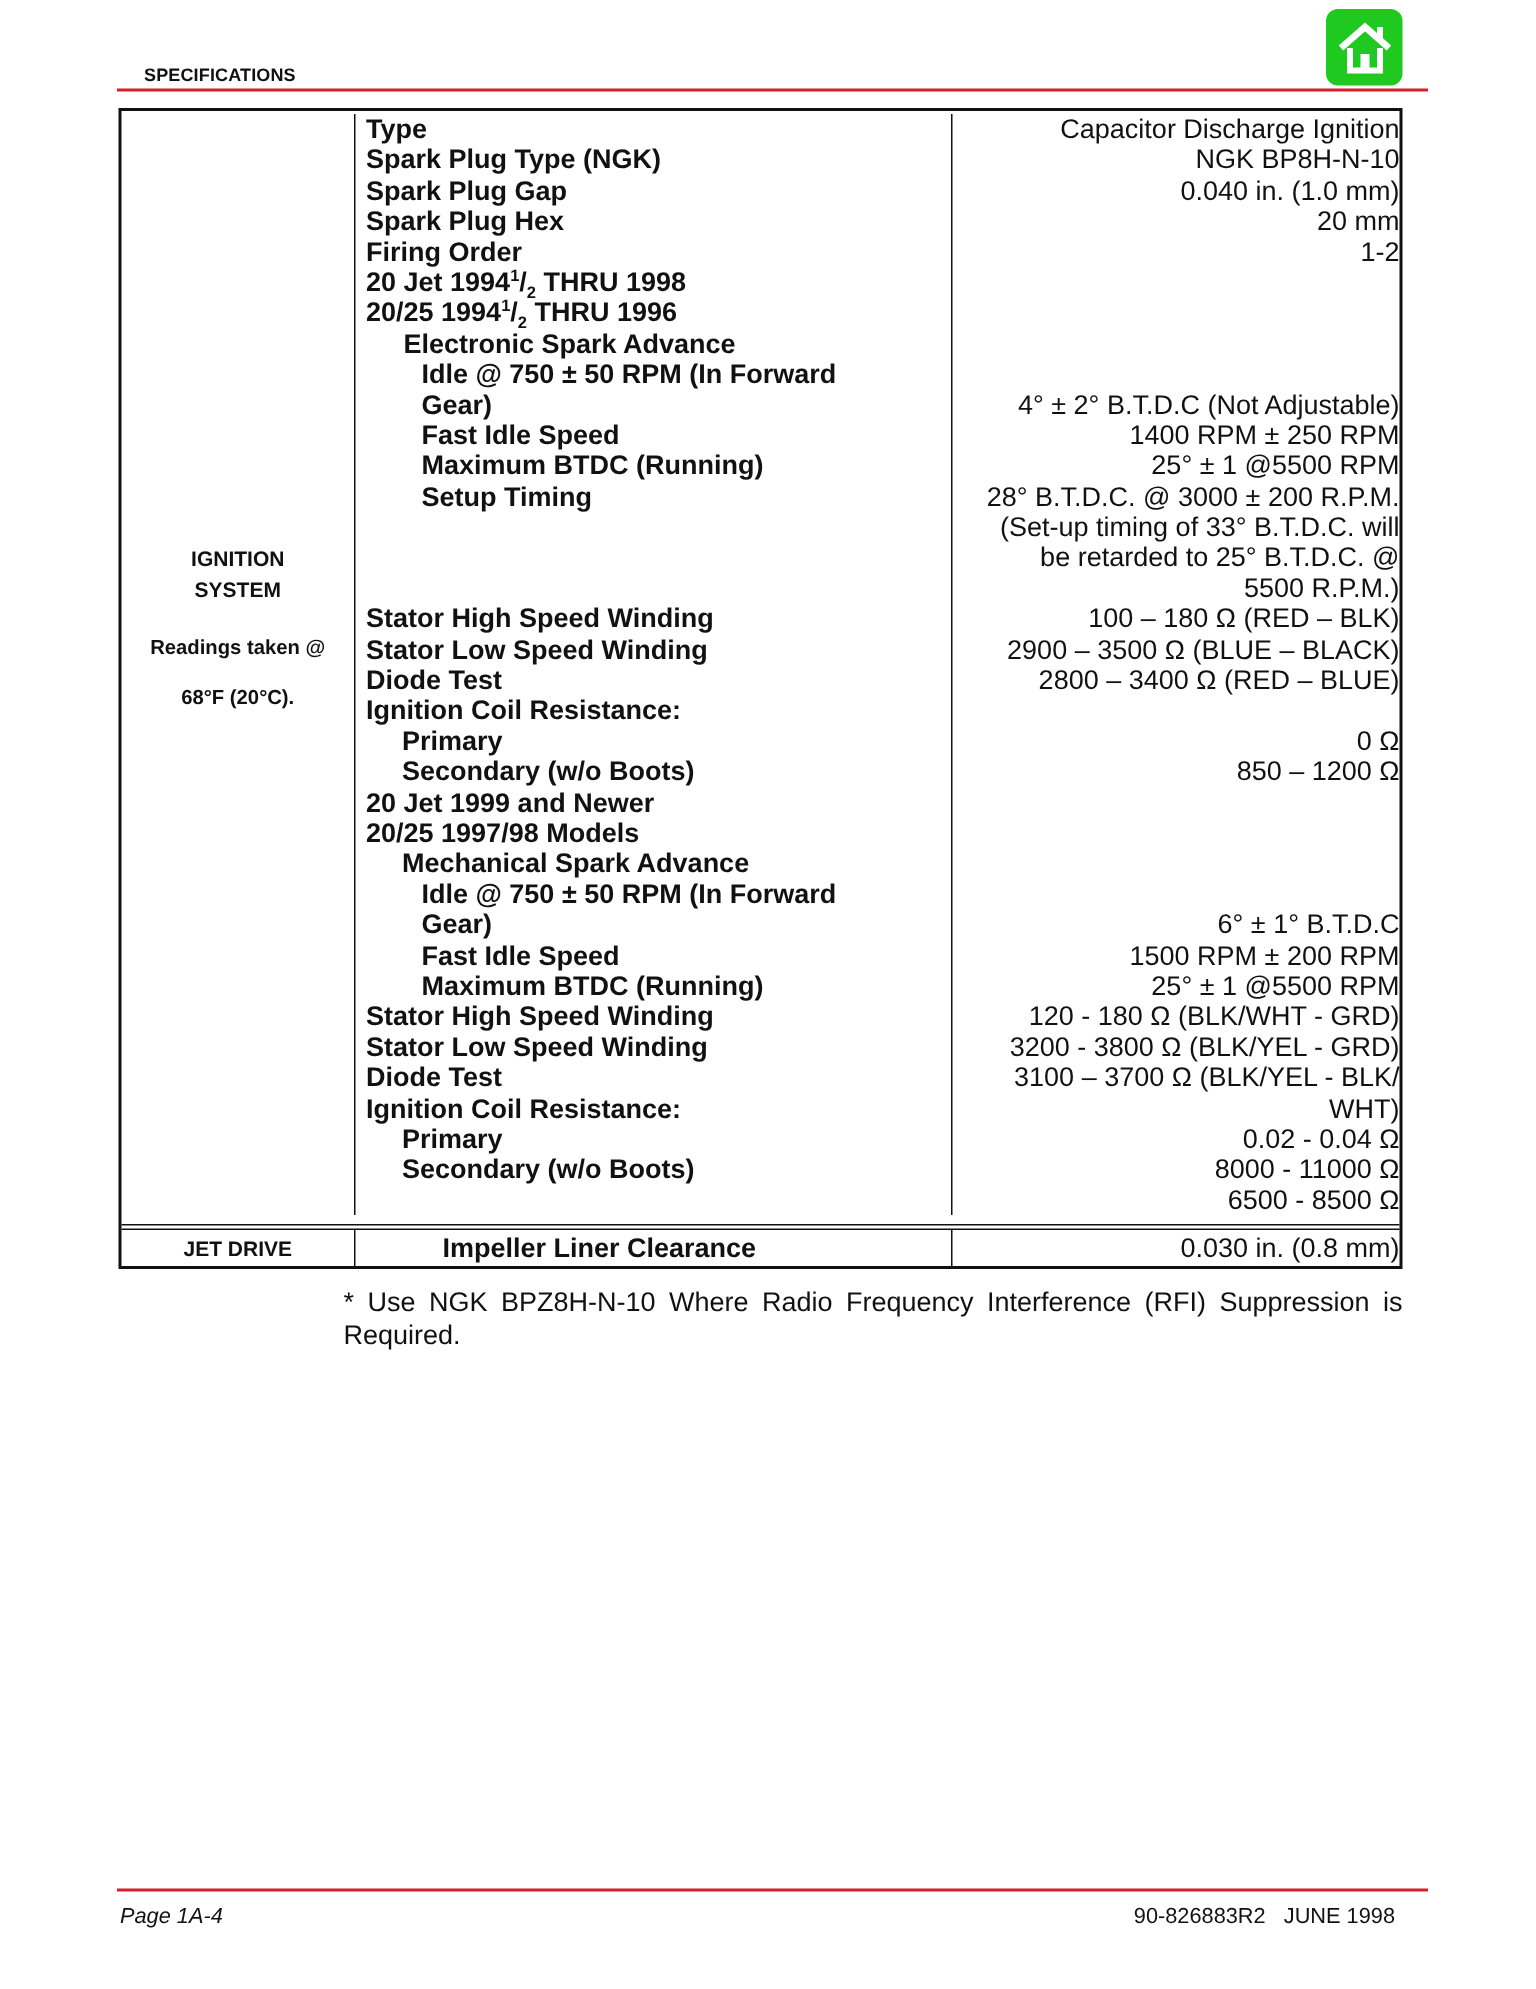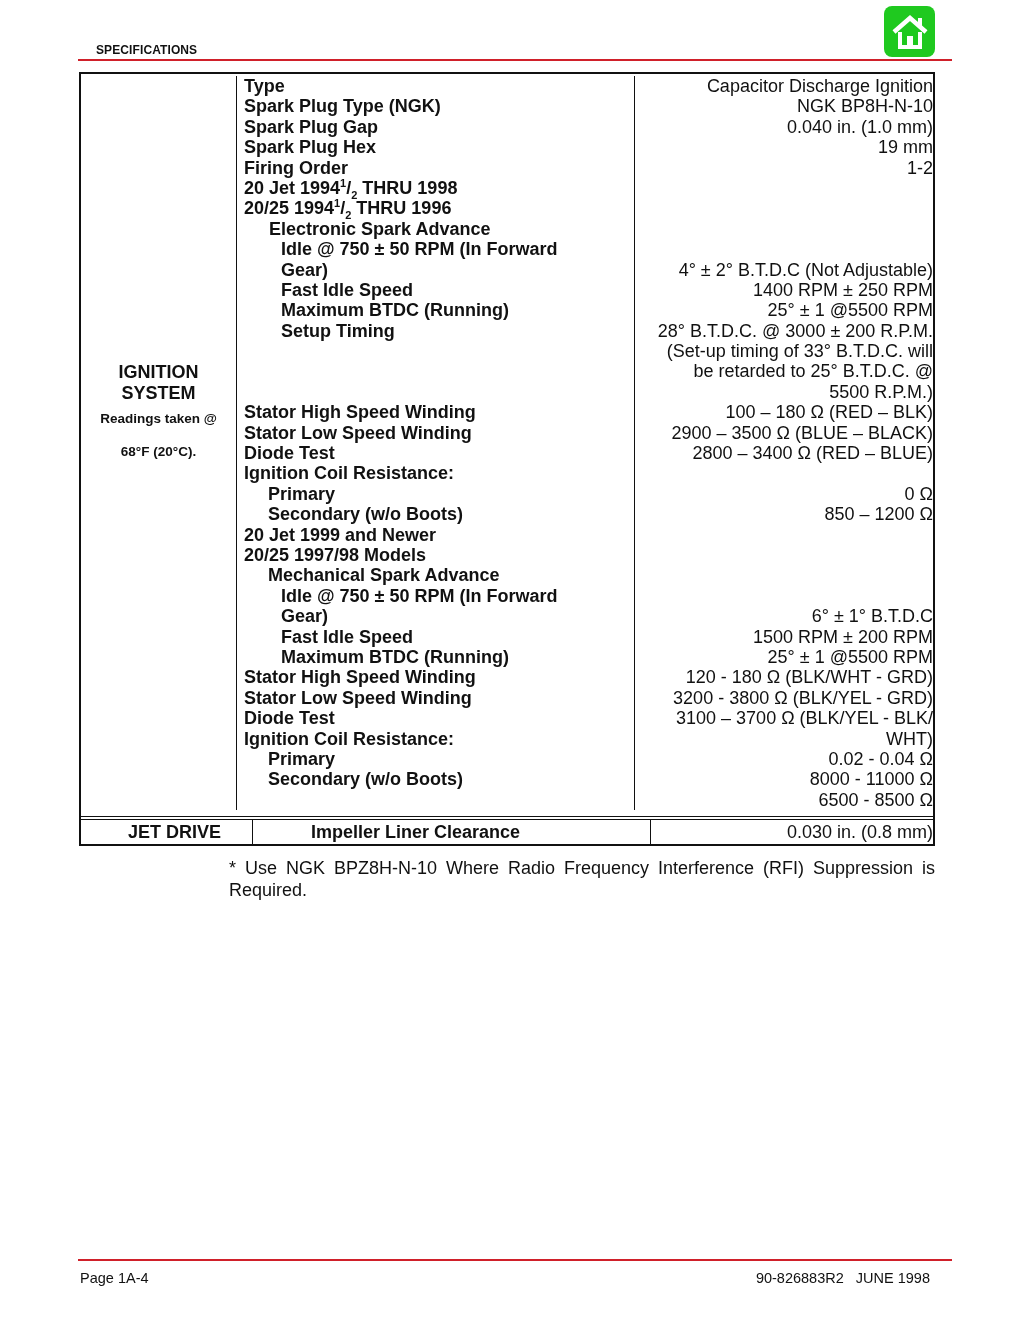--- a/index.html
+++ b/index.html
@@ -4,38 +4,38 @@
 <style>
   html, body { margin:0; padding:0; background:#ffffff; }
   body { width:1024px; height:1326px; position:relative; overflow:hidden;
          font-family:"Liberation Sans", "DejaVu Sans", sans-serif; color:#111; }
   .hdr-title { position:absolute; left:80px; top:43px; font-size:12px; font-weight:bold; letter-spacing:0.1px;margin-left:16px; }
   .red-rule { position:absolute; left:78px; width:874px; height:2px; background:#d0202a; }
   .home-btn { position:absolute; left:884px; top:6px; width:51px; height:51px; border-radius:8px;
               background:#1fc91f; display:flex; align-items:center; justify-content:center; cursor:pointer; }
   .spec-table { position:absolute; left:79px; top:72px; width:856px; border:2px solid #111; box-sizing:border-box; }
   .sec { display:flex; }
-  .sec + .sec { border-top:4px double #111;padding-left:16px; }
+  .sec + .sec { border-top:4px double #111; }
   .c1 { width:156px; box-sizing:border-box; border-right:1.5px solid #111; display:flex; flex-direction:column;
         align-items:center; justify-content:center; text-align:center; }
   .c2 { width:398px; box-sizing:border-box; border-right:1.5px solid #111; padding-left:7px; }
   .c3 { flex:1; box-sizing:border-box; text-align:right; }
   .line { height:20.4px; line-height:20.4px; font-size:18px; white-space:nowrap; }
   .c2 .line { font-weight:bold; }
   .c3 .line { font-weight:normal; }
   .ind1 { padding-left:25px; }
   .ind2 { padding-left:37px; }
   .ind1b { padding-left:24px; }
   sup, sub { font-size:11px; line-height:0; }
-  .sys-name { font-weight:bold; font-size:18px; line-height:21px;text-align:center; }
-  .sys-note { font-weight:bold; font-size:13.5px; line-height:21px; margin-top:4px; }
+  .sys-name { font-weight:bold; font-size:14px; line-height:21px;text-align:center; }
+  .sys-note { font-weight:bold; font-size:13.5px; line-height:21px; margin-top:17px; }
   .sec1 { padding-top:2px; padding-bottom:6px; }
   .sec2 .line { height:24px; line-height:24px;margin-left:45px; }
   .footnote { position:absolute; left:229px; top:858px; width:706px; font-size:18px; line-height:21.5px; text-align:justify; }
-  .footer-left { position:absolute; left:80px; top:1270px; font-size:14.5px; }
+  .footer-left { position:absolute; left:80px; top:1270px; font-size:14.5px;font-style:italic; }
   .footer-right { position:absolute; right:94px; top:1270px; font-size:14.5px; }
 </style>
 </head>
 <body>
 
 <div class="hdr-title">SPECIFICATIONS</div>
 <div class="home-btn">
   <svg width="38" height="38" viewBox="0 0 38 38">
     <path d="M3 19 L19 5 L35 19" fill="none" stroke="#fff" stroke-width="4.5" stroke-linejoin="miter"></path>
     <rect x="27" y="5" width="4" height="9" fill="#fff"></rect>
@@ -88,21 +88,21 @@
       <div class="line">Stator Low Speed Winding</div>
       <div class="line">Diode Test</div>
       <div class="line">Ignition Coil Resistance:</div>
       <div class="line ind1b">Primary</div>
       <div class="line ind1b">Secondary (w/o Boots)</div>
     </div>
     <div class="c3">
       <div class="line">Capacitor Discharge Ignition</div>
       <div class="line">NGK BP8H-N-10</div>
       <div class="line">0.040 in. (1.0 mm)</div>
-      <div class="line">19 mm</div>
+      <div class="line">20 mm</div>
       <div class="line">1-2</div>
       <div class="line"></div>
       <div class="line"></div>
       <div class="line"></div>
       <div class="line"></div>
       <div class="line">4° ± 2° B.T.D.C (Not Adjustable)</div>
       <div class="line">1400 RPM ± 250 RPM</div>
       <div class="line">25° ± 1 @5500 RPM</div>
       <div class="line">28° B.T.D.C. @ 3000 ± 200 R.P.M.</div>
       <div class="line">(Set-up timing of 33° B.T.D.C. will</div>

